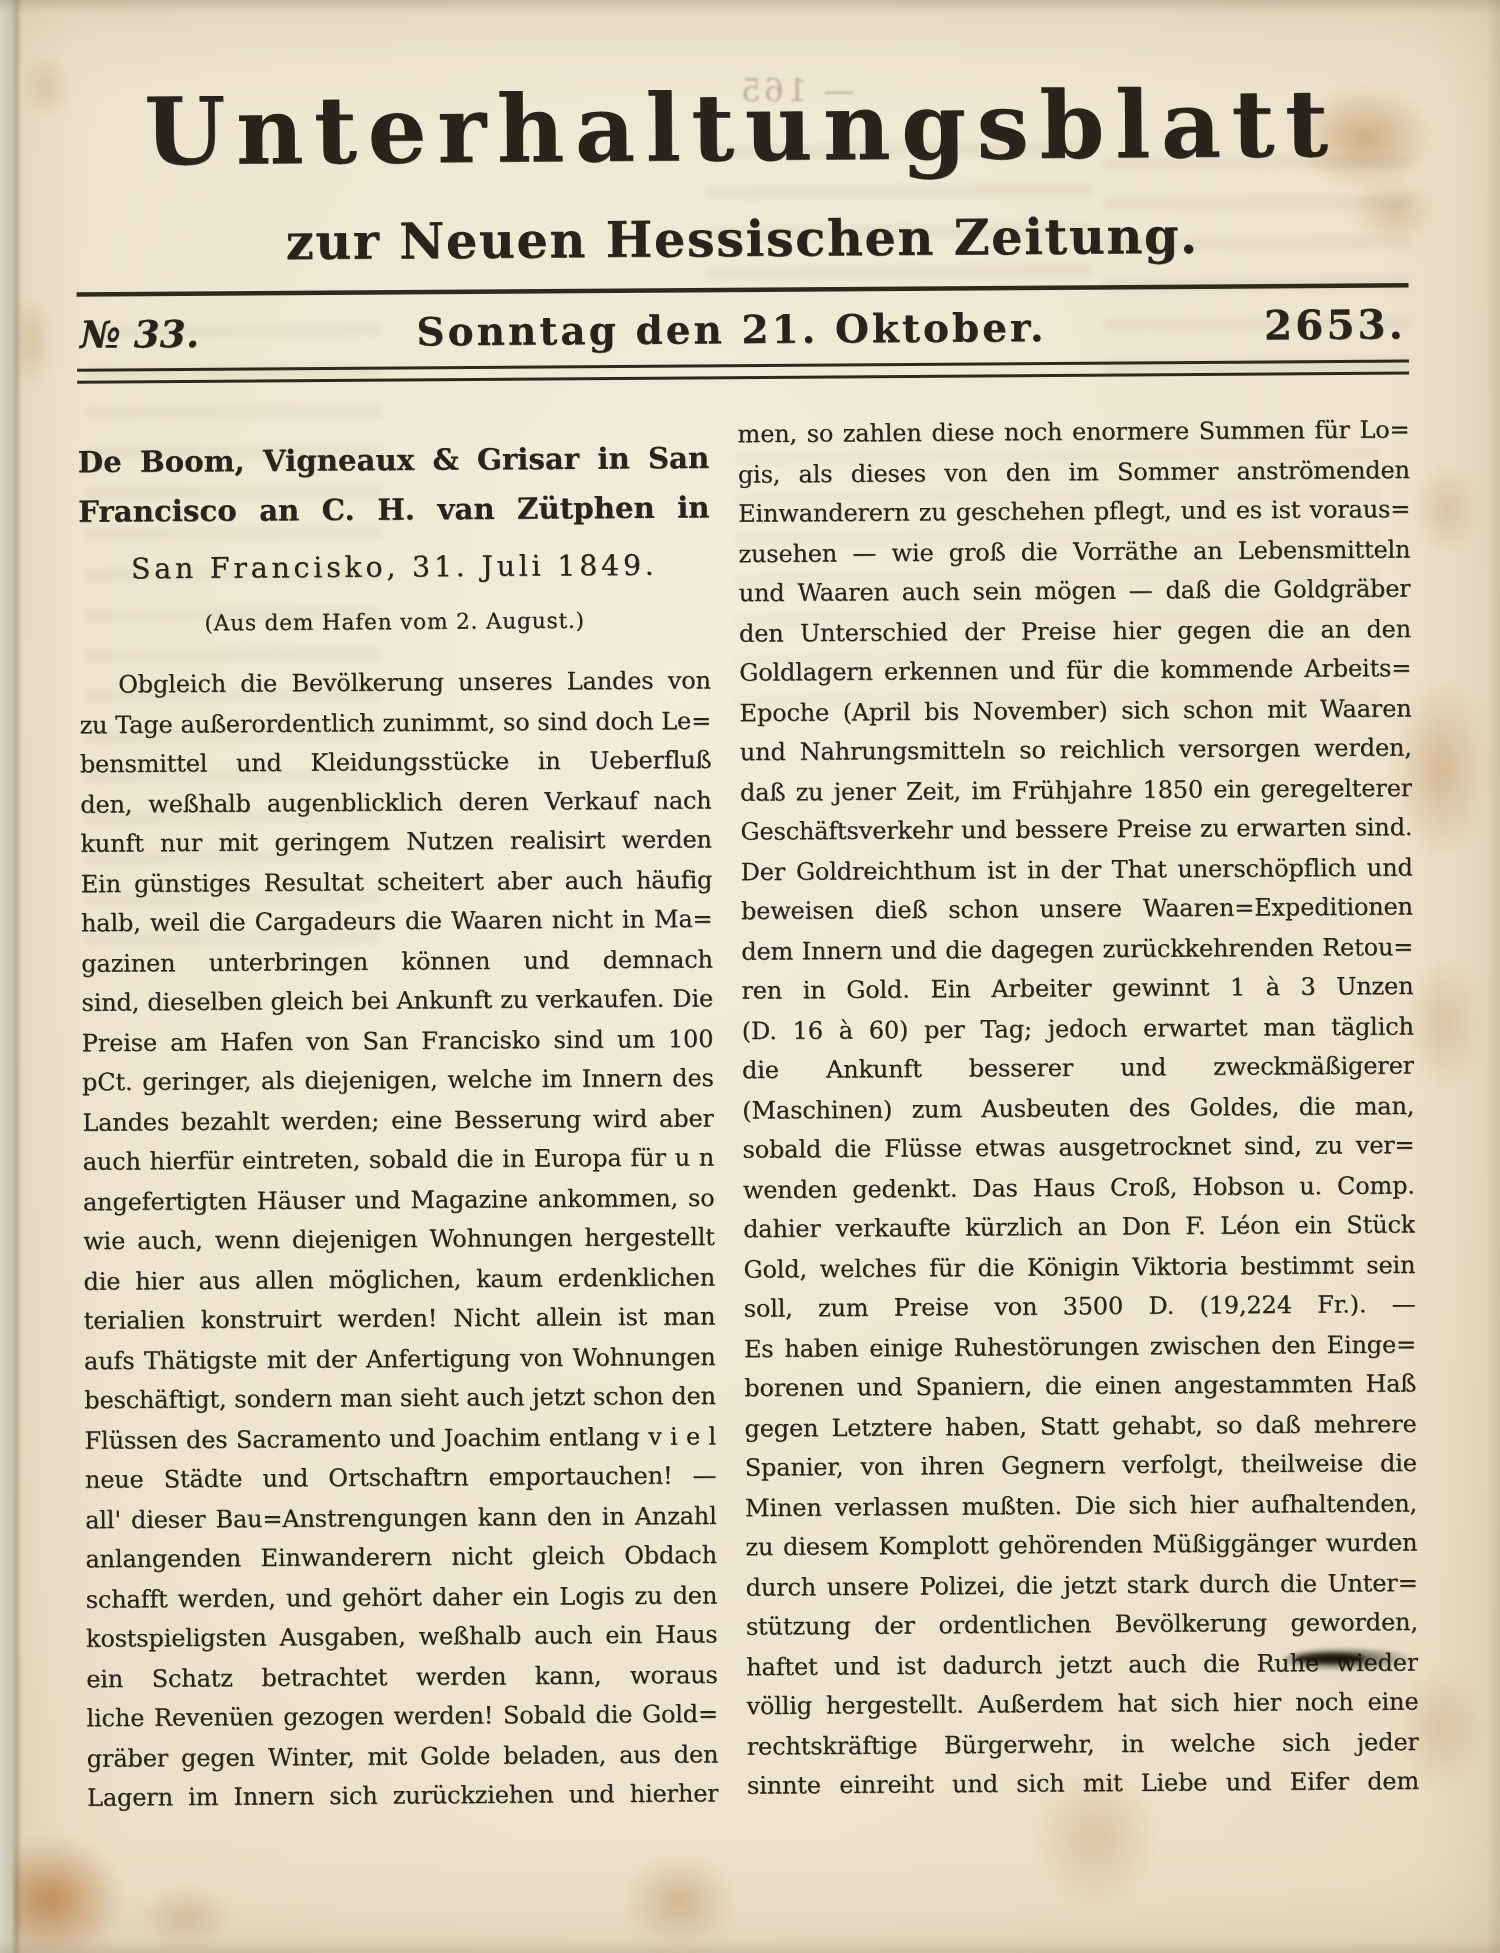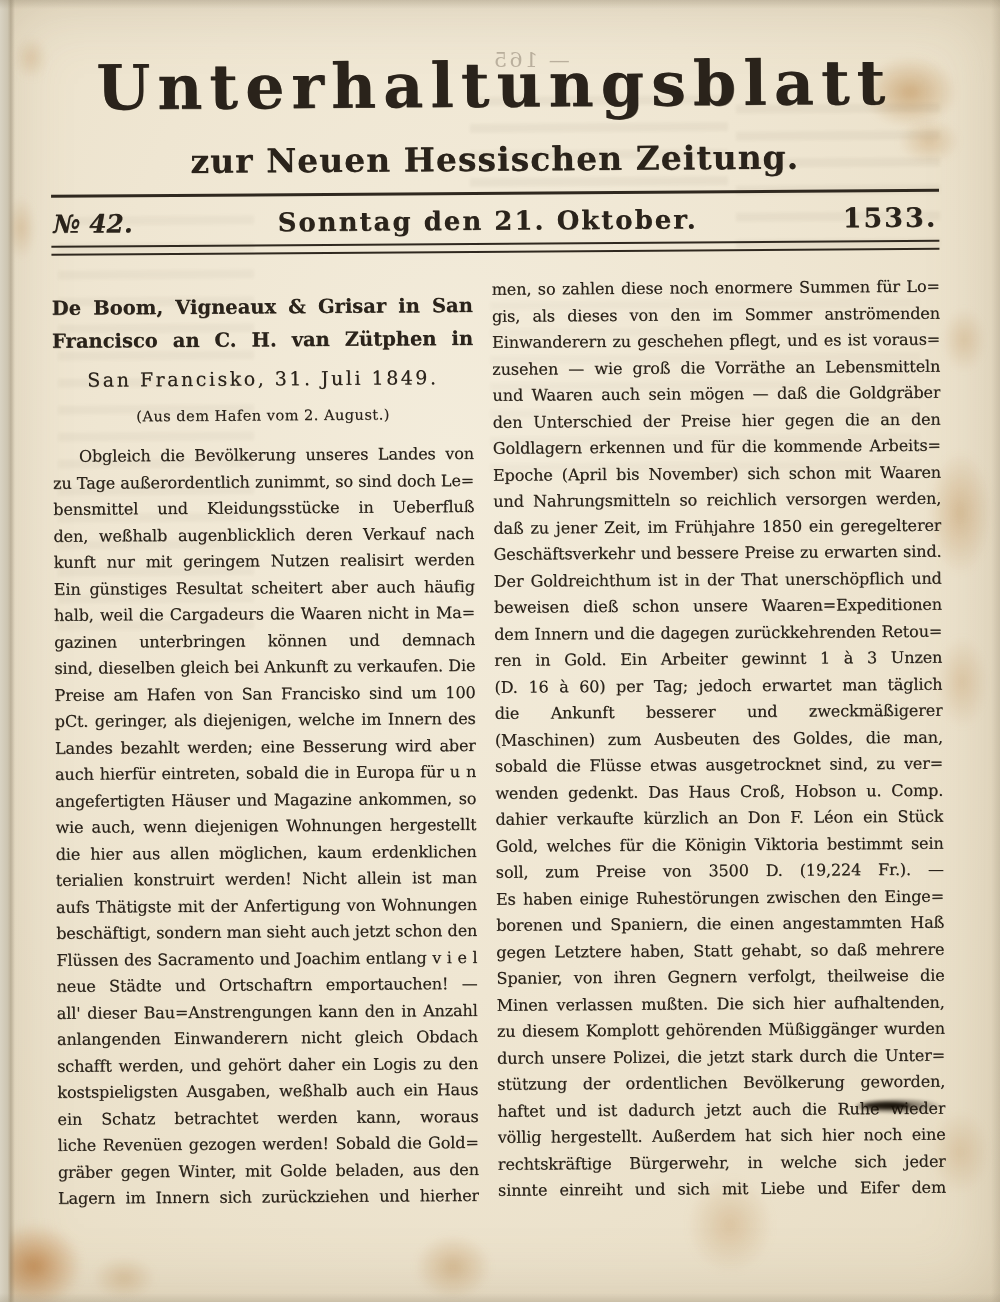--- a/index.html
+++ b/index.html
@@ -85,23 +85,23 @@
   <div class="ghost g4"></div>
 
   <div class="bleed-num">— 165</div>
 
   <div class="content">
     <header>
       <h1 class="title">Unterhaltungsblatt</h1>
       <div class="subtitle">zur Neuen Hessischen Zeitung.</div>
       <div class="rule-top"></div>
       <div class="dateline-row">
-        <span class="issue-no">№ 42.</span>
+        <span class="issue-no">№ 33.</span>
         <span class="issue-date">Sonntag den 21. Oktober.</span>
-        <span class="issue-year">1533.</span>
+        <span class="issue-year">2653.</span>
       </div>
       <div class="rule-double"></div>
     </header>
 
     <main class="columns">
 
       <section class="col col-left">
         <div class="heading">
           <div class="h-line">De Boom, Vigneaux &amp; Grisar in San</div>
             <div class="h-line">Francisco an C. H. van Zütphen in Köln.</div>

